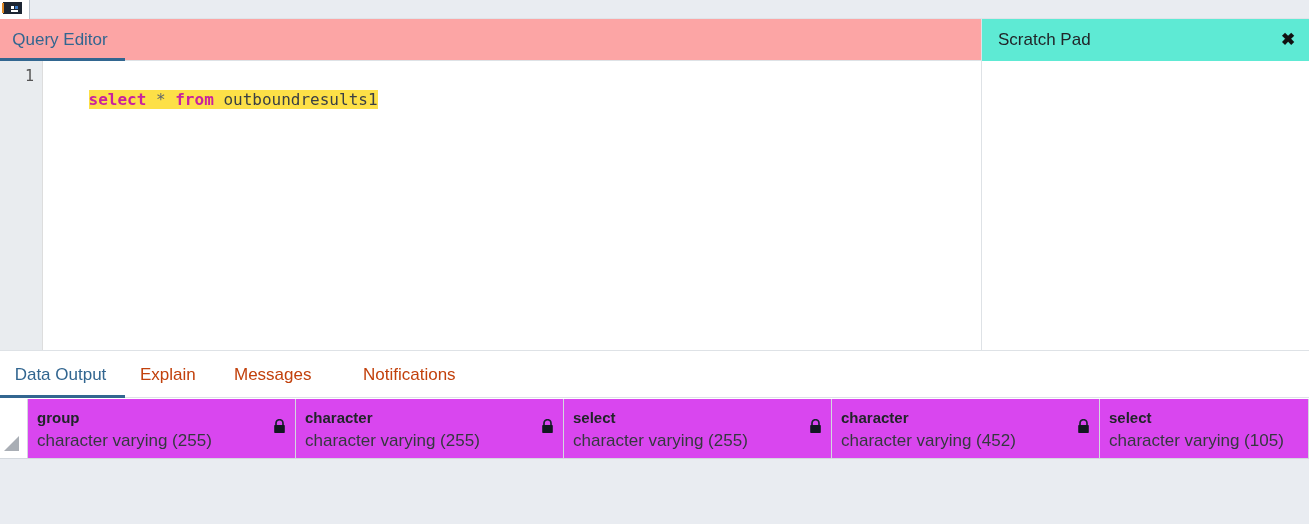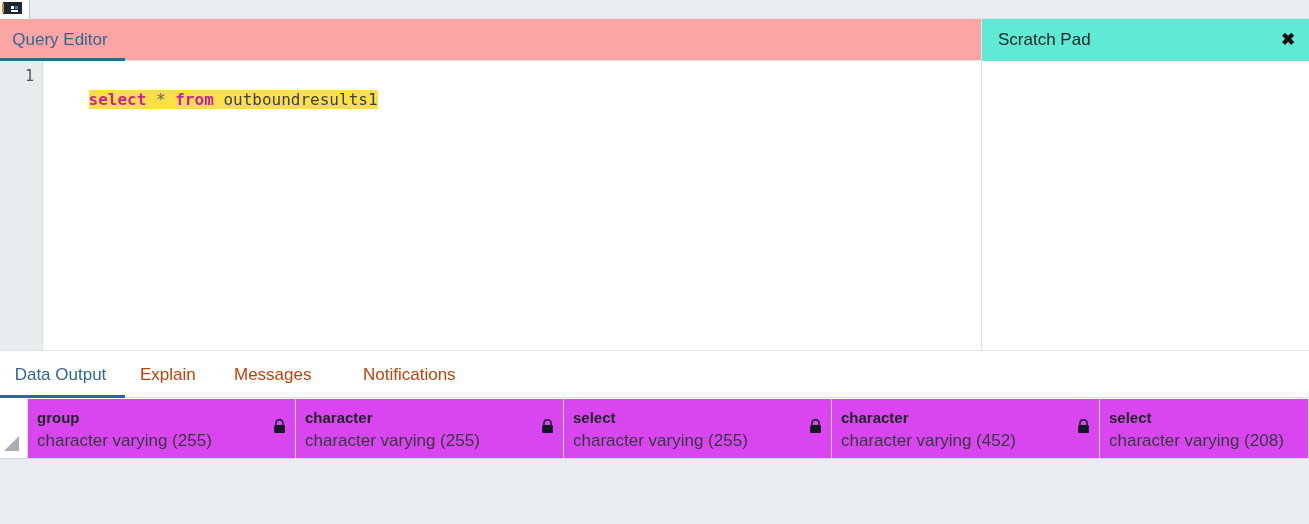--- a/index.html
+++ b/index.html
@@ -326,18 +326,18 @@
       <div class="col" style="left: 832px; width: 268px;">
         <div class="col-name">character</div>
         <div class="col-type">character varying (452)</div>
         <svg class="lock-icon" viewBox="0 0 13 15">
           <path d="M3 6 V4.2 A3.5 3.5 0 0 1 10 4.2 V6" fill="none" stroke="#1a2230" stroke-width="1.7"></path>
           <rect x="1.2" y="6" width="10.6" height="8" rx="0.8" fill="#111820"></rect>
         </svg>
       </div>
       <div class="col" style="left: 1100px; width: 209px;">
         <div class="col-name">select</div>
-        <div class="col-type">character varying (208)</div>
+        <div class="col-type">character varying (105)</div>
       </div>
     </div>
 </div>
 
 <div class="grid-body"></div>
 
 </body></html>

